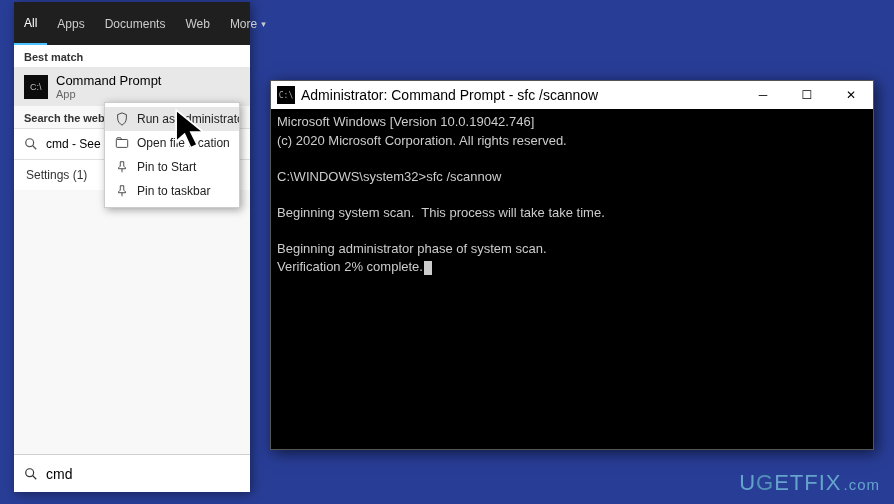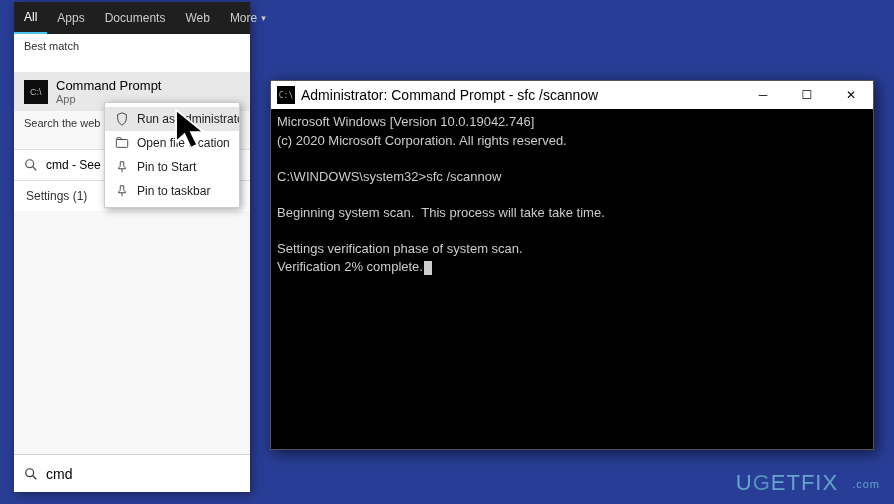--- a/index.html
+++ b/index.html
@@ -1,24 +1,24 @@
 <!DOCTYPE html>
 <html><head>
 <meta charset="utf-8">
 <style>
   * { box-sizing: border-box; margin: 0; padding: 0; font-family: "Segoe UI", Arial, sans-serif; }
   body { width: 894px; height: 504px; background: #283d96; position: relative; overflow: hidden; }
 
   
   .start-panel { position: absolute; left: 14px; top: 2px; width: 236px; height: 490px; background: #f2f2f2; box-shadow: 2px 2px 10px rgba(0,0,0,.4); display:flex; flex-direction:column;}
-  .tabs { display: flex; align-items: center; background: #1f1f1f; height: 32px; }
+  .tabs { display: flex; align-items: center; background: #1f1f1f; height: 43px; }
   .tab { color: #ccc; font-size: 12px; padding: 0 10px; height: 100%; display:flex; align-items:center; cursor: default; }
   .tab.active { color: #fff; border-bottom: 2px solid #4cc2ff; }
   .tab .chev { margin-left:4px; font-size:9px;}
-  .section-label { background:#fff; font-size:11px; color:#333; padding:6px 10px 20px; font-weight:400;}
+  .section-label { background:#fff; font-size:11px; color:#333; padding:6px 10px 4px; font-weight:700;}
   .result-row { display:flex; align-items:center; gap:8px; padding:6px 10px; background:#e8e8e8; }
   .cmd-tile { width:24px; height:24px; background:#0c0c0c; display:flex; align-items:center; justify-content:center;}
   .cmd-tile svg { width:16px; height:16px; }
   .result-text .title { font-size:13px; color:#000; }
   .result-text .sub { font-size:11px; color:#666; }
   .search-web-row { display:flex; align-items:center; justify-content:space-between; padding:8px 10px; background:#fff; border-top:1px solid #e0e0e0; border-bottom:1px solid #e0e0e0;}
   .search-web-left { display:flex; align-items:center; gap:8px;}
   .mag { width:14px; height:14px; }
   .chevr { font-size:12px; color:#666;}
   .settings-row { padding:8px 12px; font-size:12px; color:#333; background:#fff;}
@@ -162,17 +162,17 @@
       <div class="winbtn close">✕</div>
     </div>
   </div>
   <div class="term"><span>Microsoft Windows [Version 10.0.19042.746]</span>
 <span>(c) 2020 Microsoft Corporation. All rights reserved.</span>
 
 <span>C:\WINDOWS\system32&gt;sfc /scannow</span>
 
 <span>Beginning system scan.  This process will take take time.</span>
 
-<span>Settings verification phase of system scan.</span>
+<span>Beginning administrator phase of system scan.</span>
 <span>Verification 2% complete.</span><span class="caret"></span></div>
 </div>
 
-<div class="watermark">U<span class="g">G</span>ETFIX<span style="font-size:11px; vertical-align:middle; margin-left:14px;">.com</span></div>
+<div class="watermark">U<span class="g">G</span>ETFIX<span style="font-size:15px; vertical-align:middle; margin-left:2px;">.com</span></div>
 
 </body></html>

